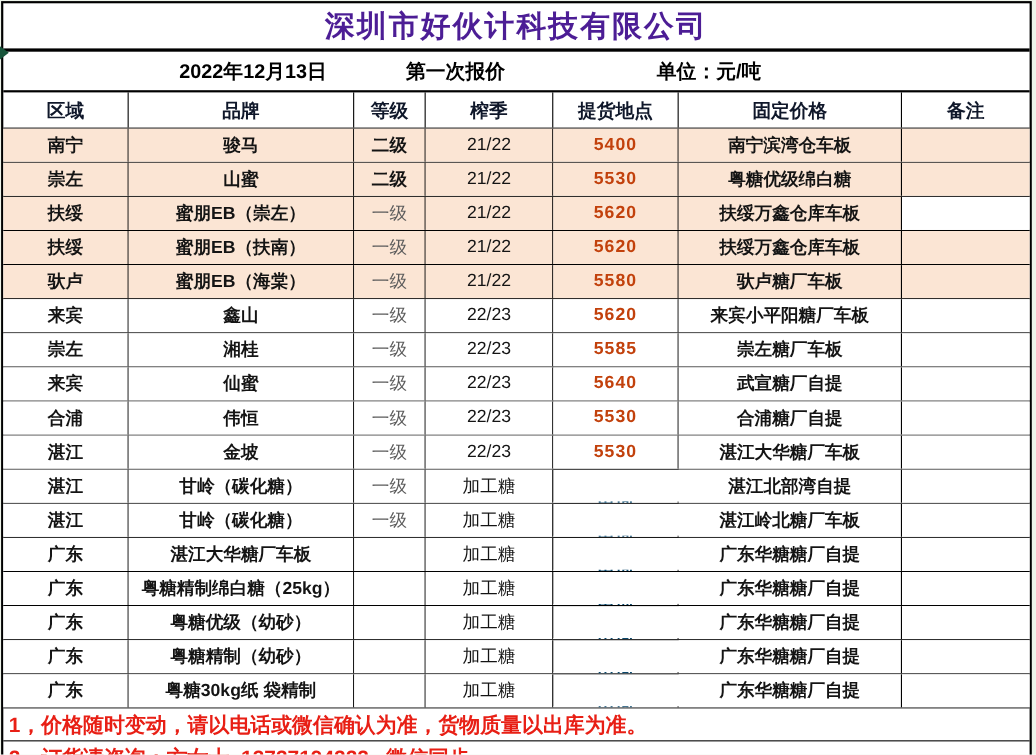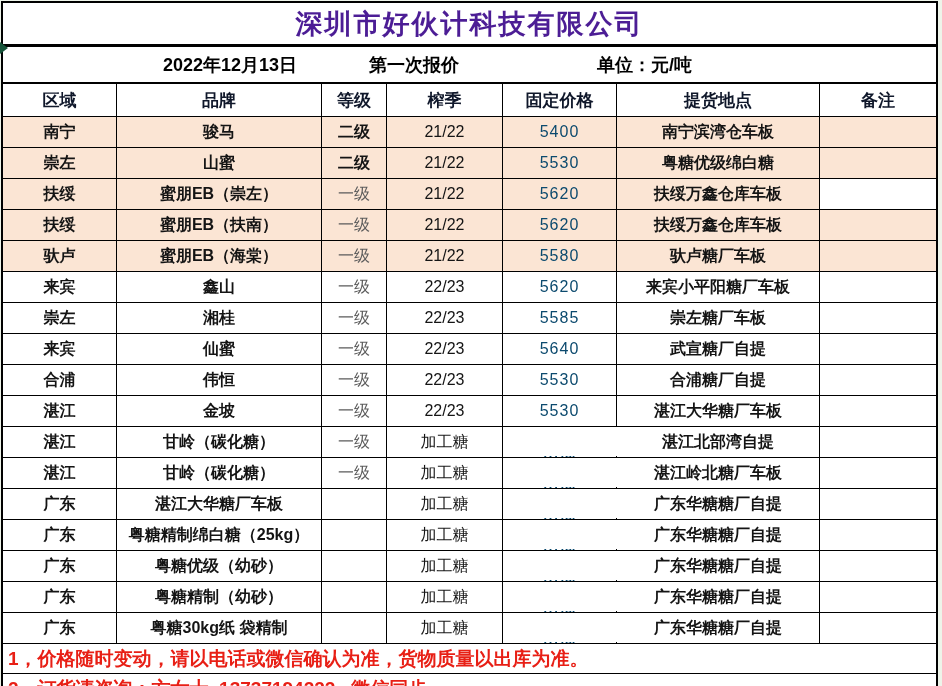--- a/index.html
+++ b/index.html
@@ -49,21 +49,21 @@
   
   .thead{height:32px;border-bottom:1px solid #000;}
   .thead .c{font-size:17px;font-weight:700;color:#0f172a;}
   
   .trow{height:30px;border-bottom:1px solid #000;}
   .trow .c{font-size:16px;font-weight:600;color:#141414;background:#ffffff;}
   .trow.hl .c{background:#fbe5d4;}
   .trow.hl .c.plain{background:#ffffff;}
   .trow .c.season{font-weight:500;}
   .trow .c.grade-light{color:#5c5c5c;font-weight:500;}
-  .trow .c.price-num{color:#0c4a6e;font-weight:400;letter-spacing:1px;}
+  .trow .c.price-num{color:#c2410c;font-weight:700;letter-spacing:1px;}
   .trow .c.price-inq{color:#0c4a6e;font-weight:700;margin-top:29px;}
   
   .note-row{
     height:29px;
     display:flex;align-items:center;
     border-bottom:1px solid #000;
     padding-left:5px;
     font-size:19px;font-weight:700;color:#e81f15;
     white-space:pre;
   }
@@ -90,22 +90,22 @@
     <span class="dt">2022年12月13日</span>
     <span class="qt">第一次报价</span>
     <span class="un">单位：元/吨</span>
   </div>
 
   <div class="grid-row thead">
     <div class="c">区域</div>
     <div class="c">品牌</div>
     <div class="c">等级</div>
     <div class="c">榨季</div>
+    <div class="c">提货地点</div>
     <div class="c">固定价格</div>
-    <div class="c">提货地点</div>
     <div class="c">备注</div>
   </div>
 
   <div>
       <div class="grid-row trow hl">
     <div class="c">南宁</div>
     <div class="c">骏马</div>
     <div class="c grade">二级</div>
     <div class="c season">21/22</div>
     <div class="c price-num">5400</div>

